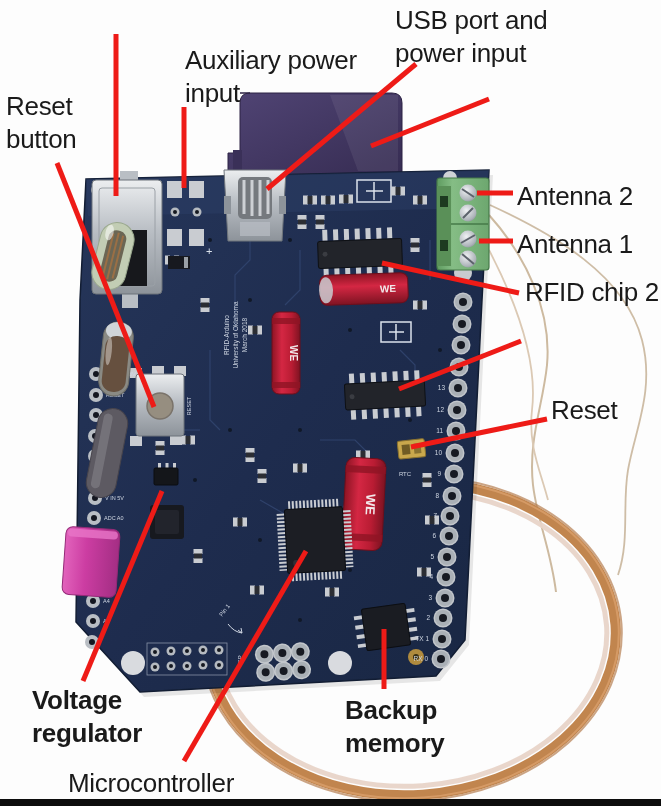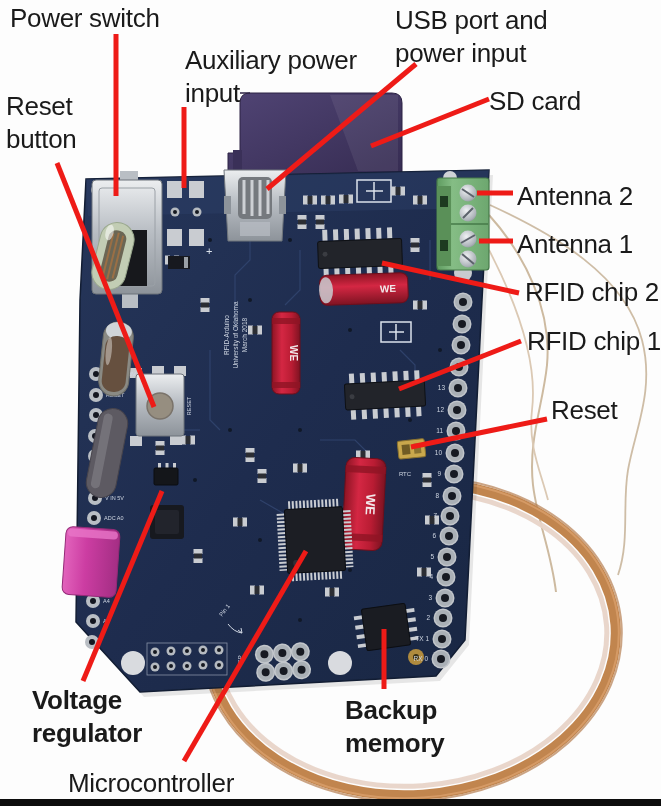--- a/index.html
+++ b/index.html
@@ -430,32 +430,29 @@
     <line x1="479" y1="241" x2="513" y2="241"></line>
     <line x1="519" y1="293" x2="382" y2="263"></line>
     <line x1="521" y1="341" x2="399" y2="389"></line>
     <line x1="547" y1="419" x2="411" y2="447"></line>
     <line x1="162" y1="491" x2="83" y2="681"></line>
     <line x1="306" y1="551" x2="184" y2="761"></line>
     <line x1="384" y1="629" x2="384" y2="689"></line>
   </g>
 </svg>
 
-  <div class="lbl" style="left:10px;top:2px;">Power switch</div>
   <div class="lbl" style="left:147px;top:44px;margin-left:38px;">Auxiliary power
 input</div>
   <div class="lbl" style="left:363px;top:4px;margin-left:32px;">USB port and
 power input</div>
   <div class="lbl" style="left:6px;top:90px;">Reset
 button</div>
-  <div class="lbl" style="left:489px;top:85px;">SD card</div>
   <div class="lbl" style="left:517px;top:180px;">Antenna 2</div>
   <div class="lbl" style="left:517px;top:228px;">Antenna 1</div>
   <div class="lbl" style="left:525px;top:276px;">RFID chip 2</div>
-  <div class="lbl" style="left:527px;top:325px;">RFID chip 1</div>
   <div class="lbl" style="left:551px;top:394px;">Reset</div>
   <div class="lbl" style="left:32px;top:684px;font-weight:bold;">Voltage
 regulator</div>
   <div class="lbl" style="left:68px;top:767px;text-align:center;">Microcontroller</div>
   <div class="lbl" style="left:345px;top:694px;font-weight:bold;">Backup
 memory</div>
 
   <div id="bottom-bar"></div>
 </div>
 

